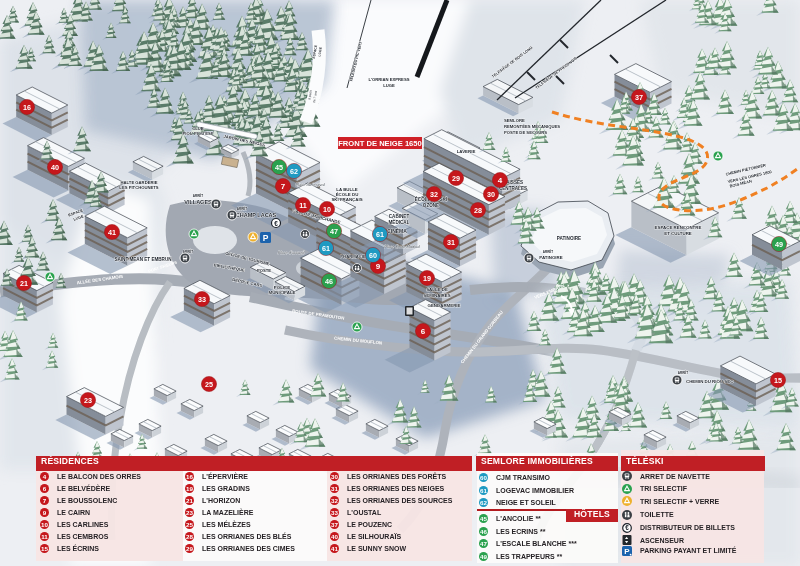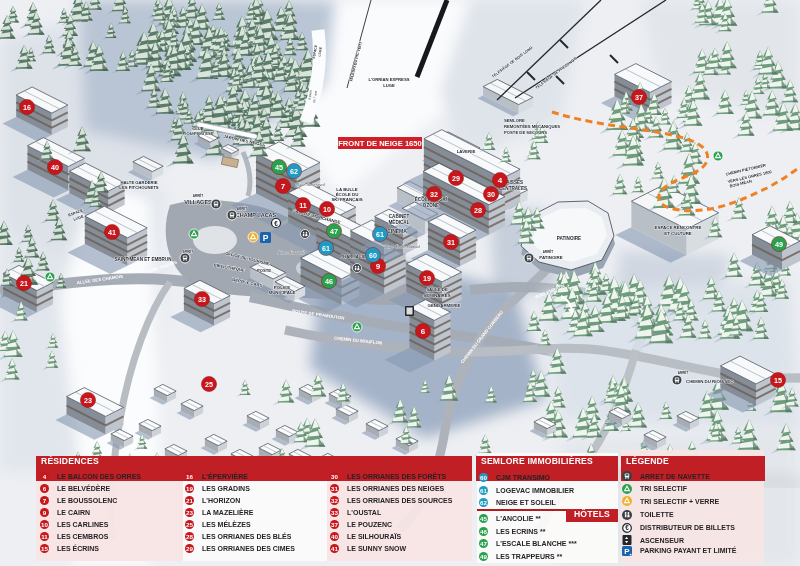--- a/index.html
+++ b/index.html
@@ -1,20 +1,20 @@
 <!DOCTYPE html>
 <html><head><meta charset="utf-8">
 <style>
 html,body{margin:0;padding:0;width:800px;height:566px;overflow:hidden;background:#edeff3;
 font-family:"Liberation Sans",sans-serif;}
 #map{position:absolute;left:0;top:0}
 .pbg{position:absolute}
 .pink{background:rgba(247,229,228,0.96)}
 .white{background:rgba(252,251,250,0.93)}
-.hbar{position:absolute;height:25px;background:#c01f25;color:#fff;font-weight:bold;
+.hbar{position:absolute;height:15px;background:#c01f25;color:#fff;font-weight:bold;
 font-size:8.6px;line-height:11px;letter-spacing:0.2px}
 .hbar span{margin-left:5px}
 .row{position:absolute;height:10px;white-space:nowrap;display:flex;align-items:center}
 .row .c{flex:none;width:9px;height:9px;border-radius:50%;color:#fff;font-size:6.2px;
 font-weight:bold;text-align:center;line-height:9.5px}
 .row .t{font-size:7px;font-weight:bold;color:#262226;margin-left:8px;letter-spacing:0}
 .red{background:#c5171c} .teal{background:#1f9ac2} .green{background:#2aa14e}
 .li{flex:none;display:block}
 </style></head>
 <body>
@@ -1593,21 +1593,21 @@
     <span class="t">L'ESCALE BLANCHE ***</span>
   </div>
 
 <div class="row" style="left:479px;top:551.5px">
     <span class="c green">49</span>
     <span class="t">LES TRAPPEURS **</span>
   </div>
 
 <div class="pbg pink" style="left:621px;top:450px;width:143px;height:113px"></div>
 
-<div class="hbar" style="left:621px;top:455.5px;width:143.5px"><span>LÉGENDE</span></div>
+<div class="hbar" style="left:621px;top:455.5px;width:143.5px"><span>TÉLÉSKI</span></div>
 
 <div class="row" style="left:622px;top:471.2px">
     <svg class="li" width="10" height="10" viewBox="0 0 10 10">
       <circle cx="5" cy="5" r="5" fill="#3a3f45"></circle>
       <rect x="2.8" y="2.4" width="4.4" height="4.2" rx="0.9" fill="#fff"></rect>
       <rect x="3.5" y="3.2" width="3" height="1.5" fill="#3a3f45"></rect>
       <circle cx="3.8" cy="7.2" r="0.6" fill="#fff"></circle>
       <circle cx="6.2" cy="7.2" r="0.6" fill="#fff"></circle>
     </svg>
     <span class="t">ARRET DE NAVETTE</span>

